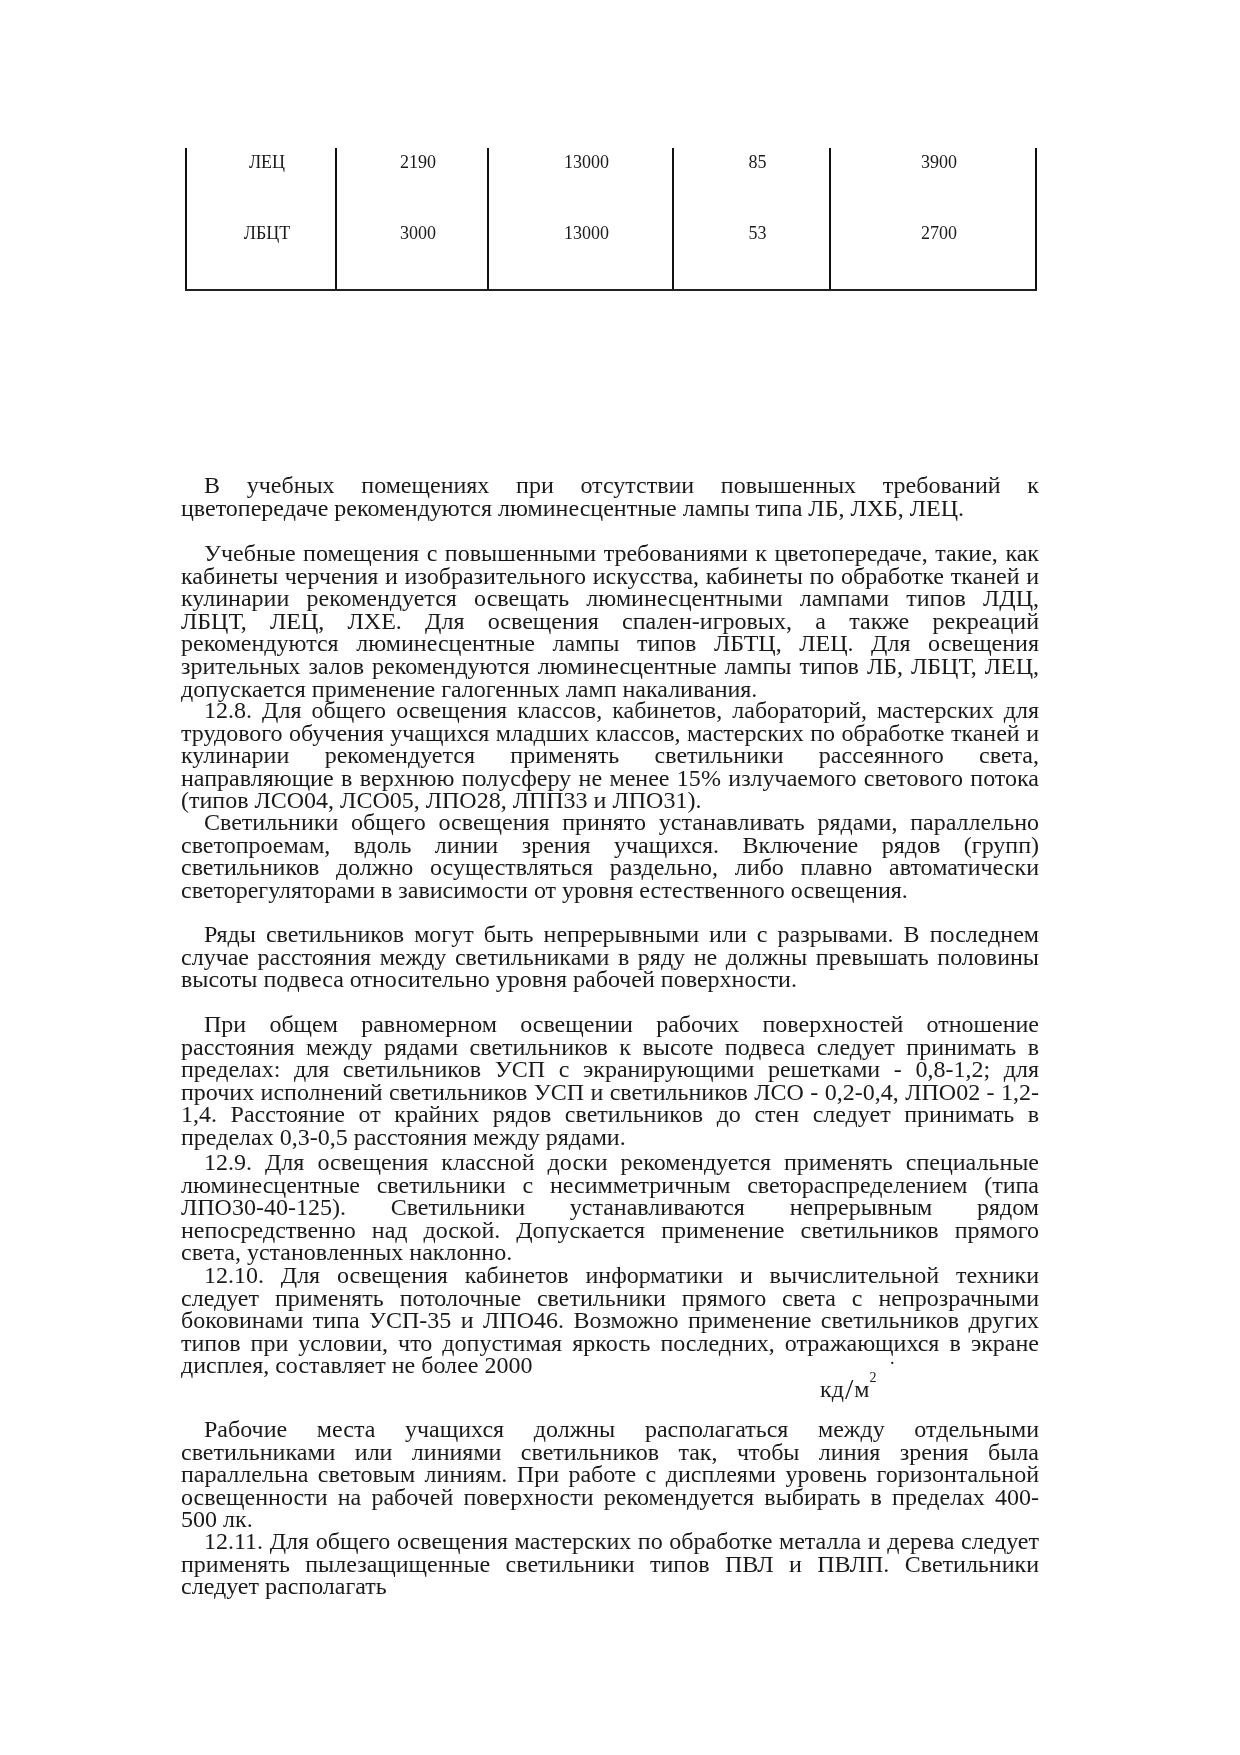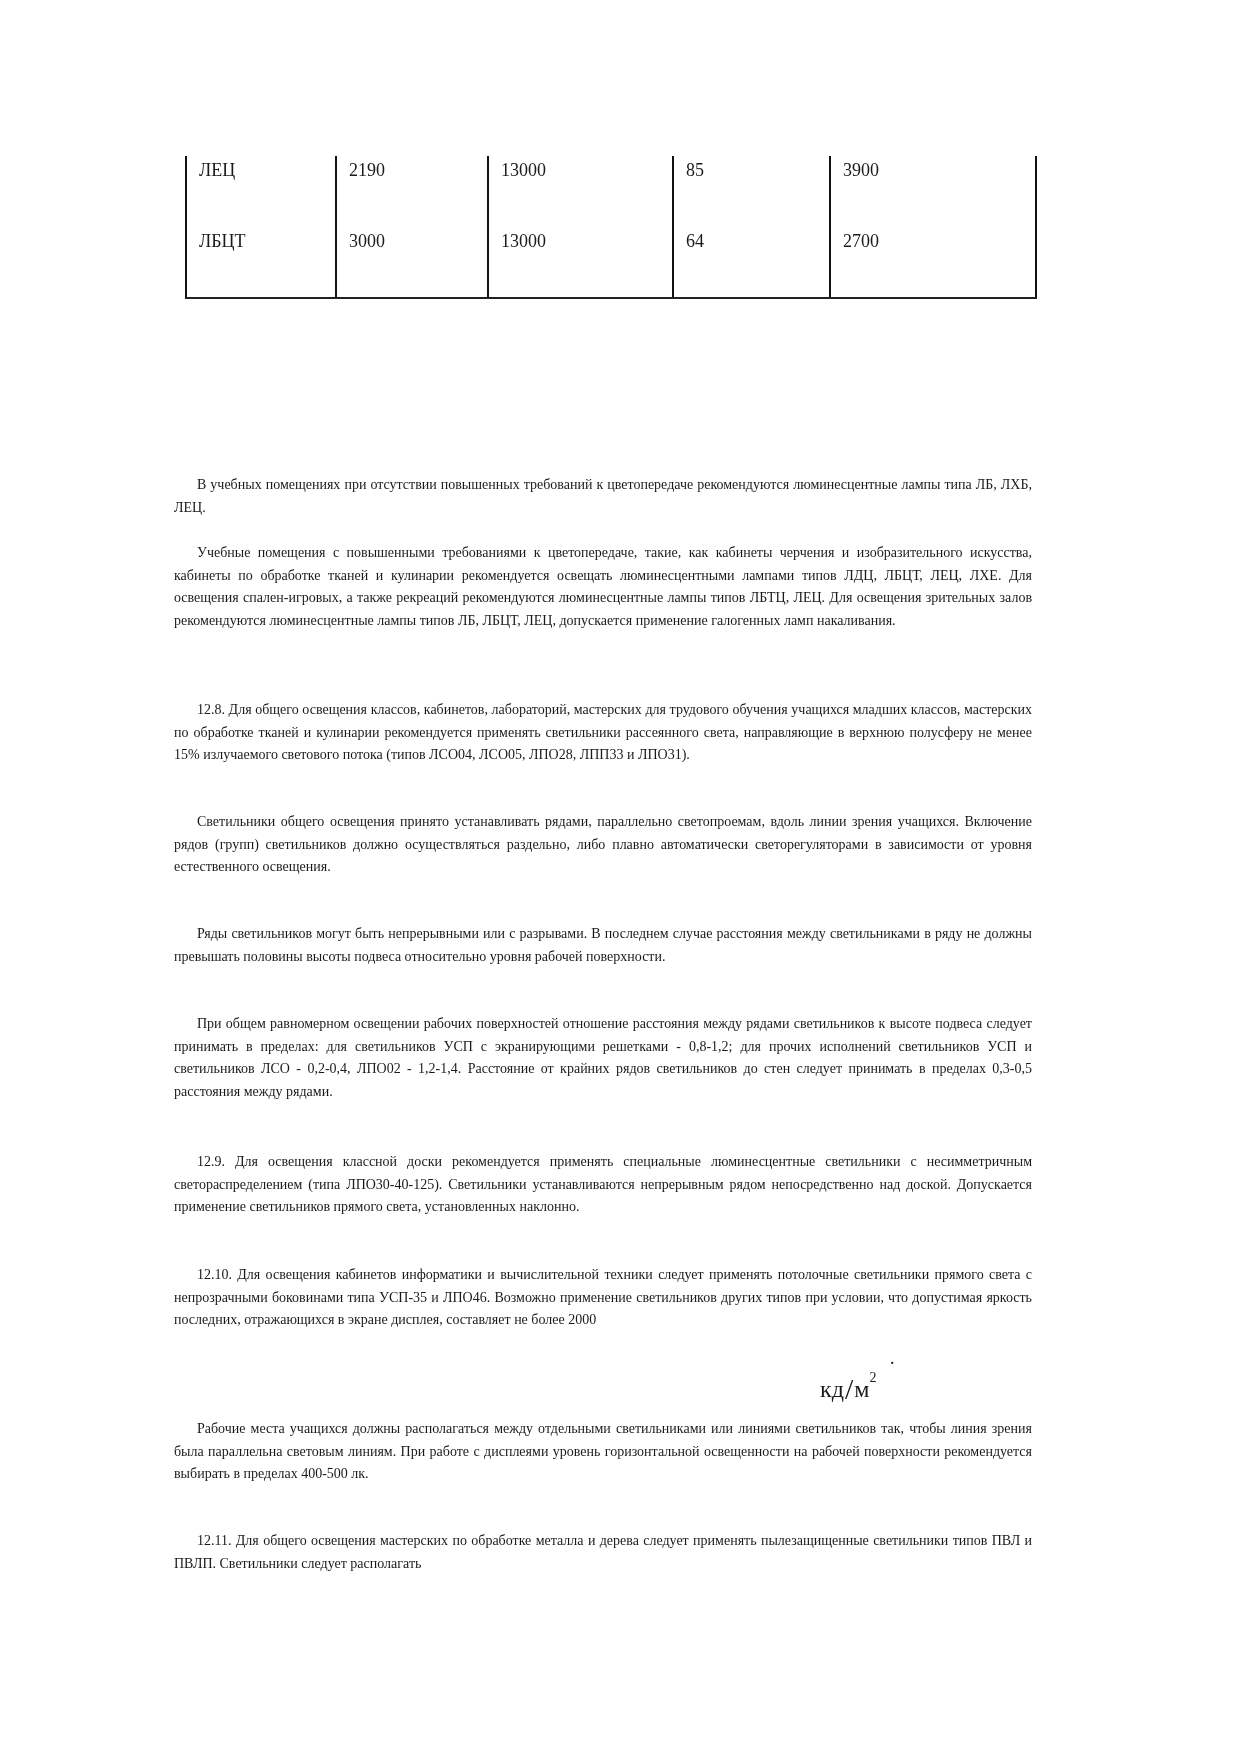--- a/index.html
+++ b/index.html
@@ -17,24 +17,25 @@
     }
     .page {
       position: absolute;
       left: 0; top: 0;
       width: 1240px; height: 1755px;
     }
     
     .lamp-table {
       position: absolute;
       left: 185px;
-      top: 156px;
+      top: 148px;
       width: 850px;
       border-collapse: collapse;
       table-layout: fixed;
+      text-align: center;
     }
     .lamp-table td {
       font-size: 18px;
       vertical-align: top;
       padding: 0 0 0 12px;
       height: 69px;
       border-left: 2px solid #111;
       line-height: 24px;
       padding-top: 2px;
     }
@@ -47,23 +48,23 @@
     }
     .lamp-table col.c1 { width: 150px; }
     .lamp-table col.c2 { width: 152px; }
     .lamp-table col.c3 { width: 185px; }
     .lamp-table col.c4 { width: 157px; }
     .lamp-table col.c5 { width: 206px; }
 
     
     .para {
       position: absolute;
-      left: 174px;
+      left: 181px;
       width: 858px;
-      font-size: 14px;
+      font-size: 24px;
       line-height: 22.6px;
       text-align: justify;
       text-indent: 23px;
       margin: 0;
     }
     .unit {
       position: absolute;
       left: 820px;
       top: 1368px;
       font-size: 24px;
@@ -106,21 +107,21 @@
         <td>ЛЕЦ</td>
         <td>2190</td>
         <td>13000</td>
         <td>85</td>
         <td>3900</td>
       </tr>
       <tr>
         <td>ЛБЦТ</td>
         <td>3000</td>
         <td>13000</td>
-        <td>64</td>
+        <td>53</td>
         <td>2700</td>
       </tr>
     </tbody>
   </table>
 
   <p class="para" style="top:474px;">В учебных помещениях при отсутствии повышенных требований к цветопередаче рекомендуются люминесцентные лампы типа ЛБ, ЛХБ, ЛЕЦ.</p>
   <p class="para" style="top:542px;">Учебные помещения с повышенными требованиями к цветопередаче, такие, как кабинеты черчения и изобразительного искусства, кабинеты по обработке тканей и кулинарии рекомендуется освещать люминесцентными лампами типов ЛДЦ, ЛБЦТ, ЛЕЦ, ЛХЕ. Для освещения спален-игровых, а также рекреаций рекомендуются люминесцентные лампы типов ЛБТЦ, ЛЕЦ. Для освещения зрительных залов рекомендуются люминесцентные лампы типов ЛБ, ЛБЦТ, ЛЕЦ, допускается применение галогенных ламп накаливания.</p>
   <p class="para" style="top:699px;">12.8. Для общего освещения классов, кабинетов, лабораторий, мастерских для трудового обучения учащихся младших классов, мастерских по обработке тканей и кулинарии рекомендуется применять светильники рассеянного света, направляющие в верхнюю полусферу не менее 15% излучаемого светового потока (типов ЛСО04,  ЛСО05, ЛПО28, ЛПП33 и ЛПО31).</p>
   <p class="para" style="top:923px;">Ряды светильников могут быть непрерывными или с разрывами. В последнем случае расстояния между светильниками в ряду не должны превышать половины высоты подвеса относительно уровня рабочей поверхности.</p>
   <p class="para" style="top:811px;">Светильники общего освещения принято устанавливать рядами, параллельно светопроемам, вдоль линии зрения учащихся. Включение рядов (групп) светильников должно осуществляться раздельно, либо плавно автоматически светорегуляторами в зависимости от уровня естественного освещения.</p>

